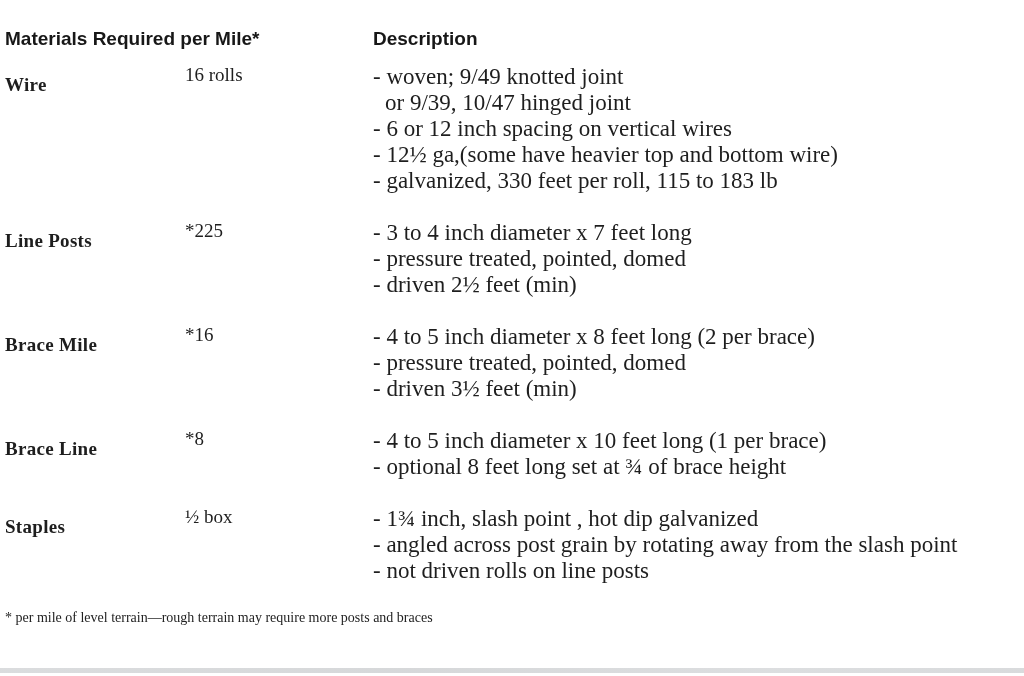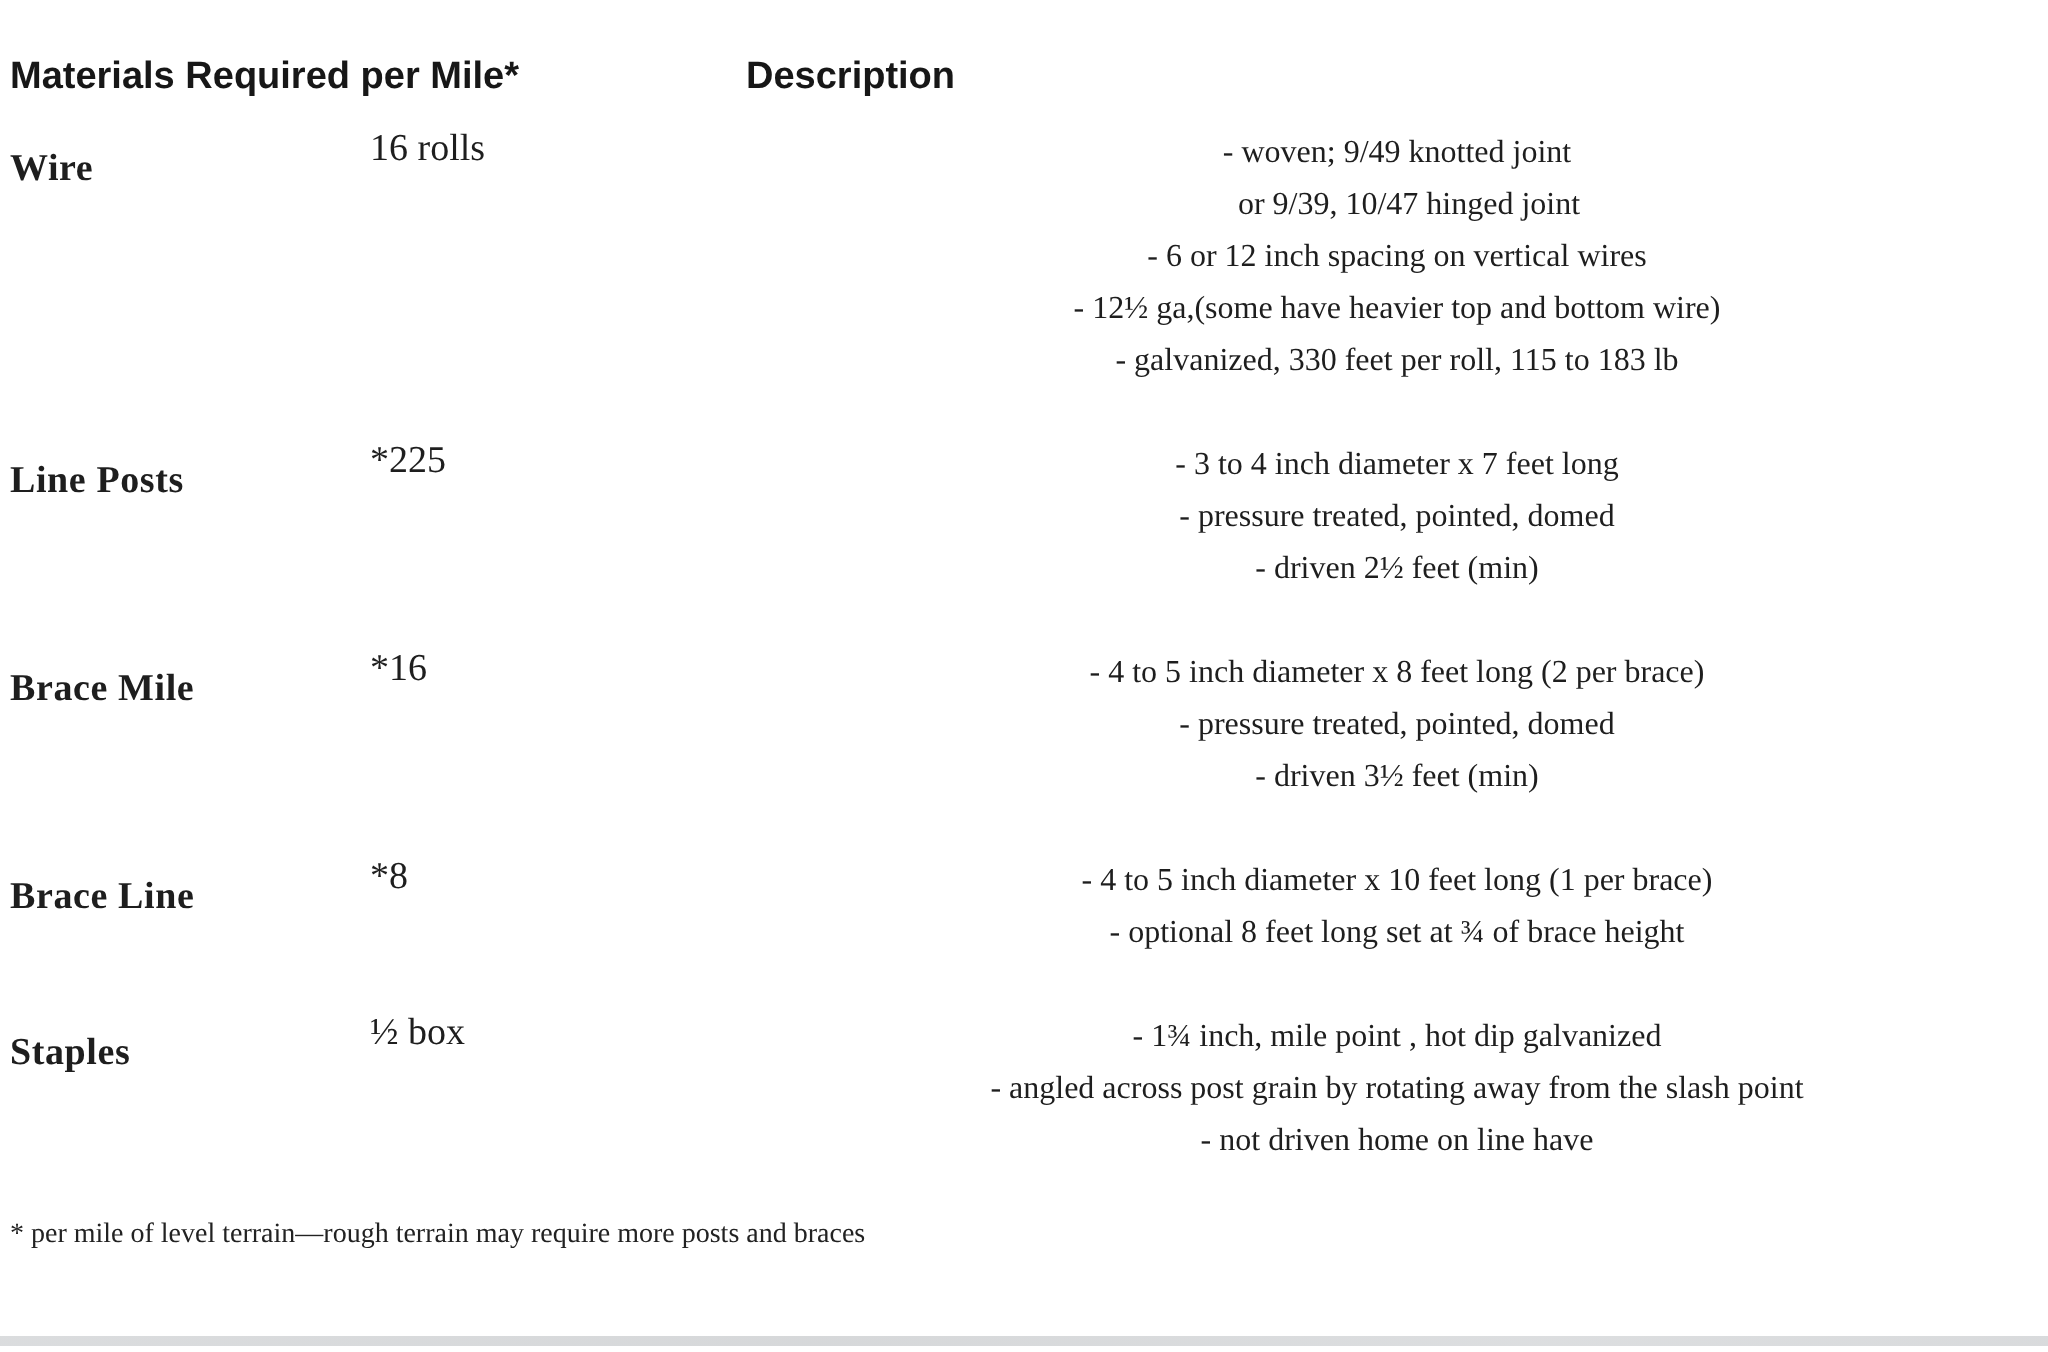--- a/index.html
+++ b/index.html
@@ -39,22 +39,21 @@
   .mat-name {
     font-weight: bold;
     font-size: 19px;
     letter-spacing: 0.3px;
     margin-top: 10px;
   }
   .mat-qty {
     font-size: 19px;
   }
   .mat-desc {
-    font-size: 16px;
-    text-align: center;
+    font-size: 23px;
   }
   .desc-line {
     line-height: 26px;
     white-space: pre;
   }
   .desc-line.cont {
     padding-left: 12px;
   }
   .footnote {
     font-size: 14px;
@@ -119,23 +118,23 @@
     <div class="mat-desc">
       <div class="desc-line">- 4 to 5 inch diameter x 10 feet long (1 per brace)</div>
       <div class="desc-line">- optional 8 feet long set at ¾ of brace height</div>
     </div>
   </div>
 
   <div class="mat-row">
     <div class="mat-name">Staples</div>
     <div class="mat-qty">½ box</div>
     <div class="mat-desc">
-      <div class="desc-line">- 1¾ inch, mile point , hot dip galvanized</div>
+      <div class="desc-line">- 1¾ inch, slash point , hot dip galvanized</div>
       <div class="desc-line">- angled across post grain by rotating away from the slash point</div>
-      <div class="desc-line">- not driven home on line have</div>
+      <div class="desc-line">- not driven rolls on line posts</div>
     </div>
   </div>
 
   <div class="footnote">* per mile of level terrain—rough terrain may require more posts and braces</div>
 
 </div>
 
 <div class="scan-band"></div>
 
 </body></html>

